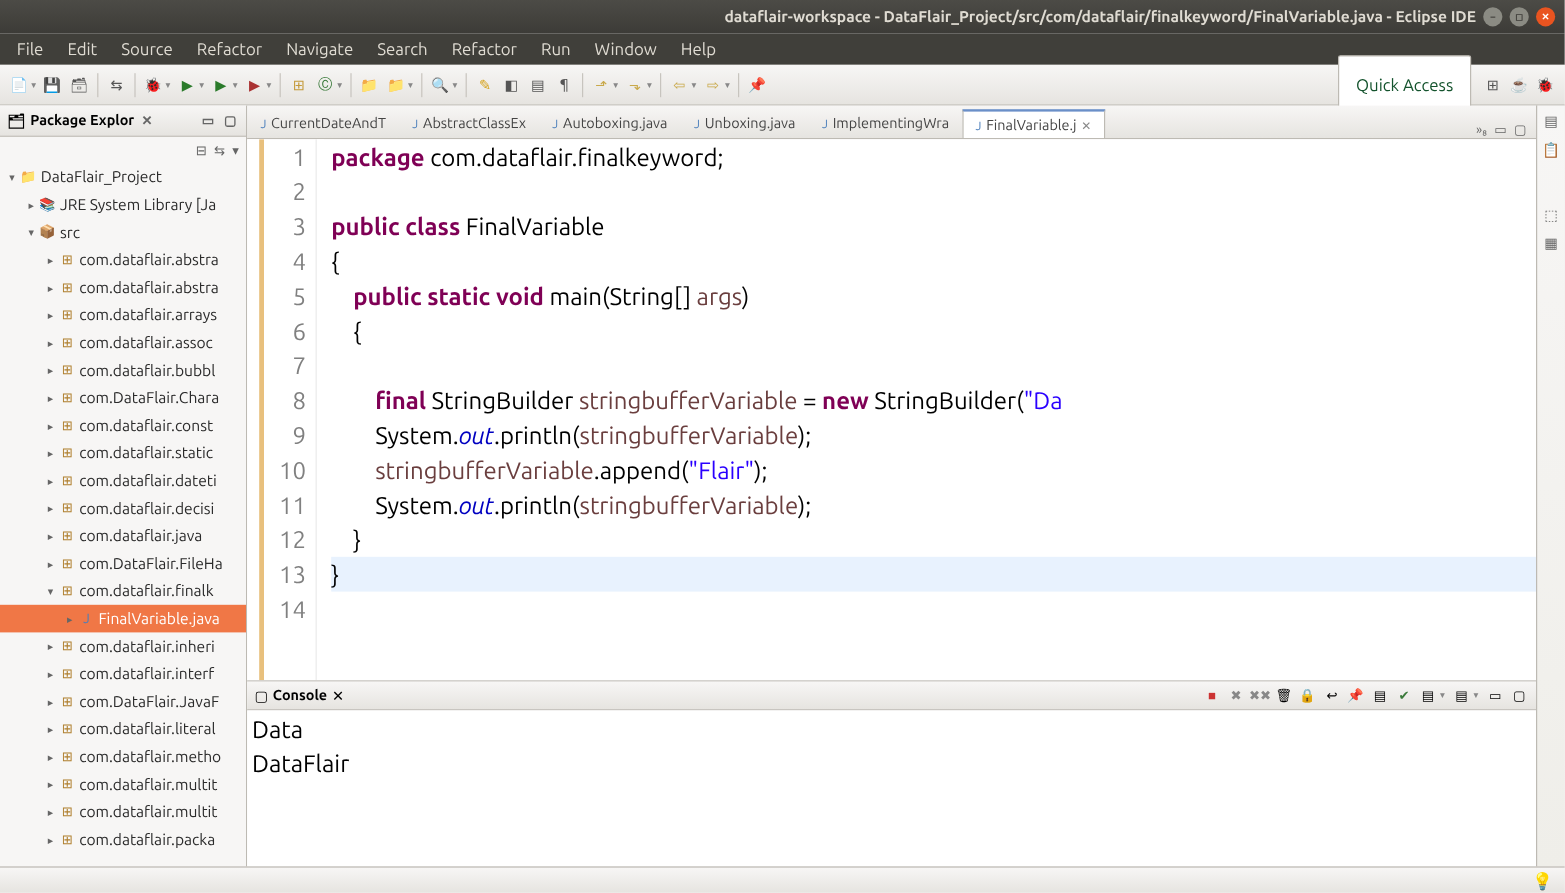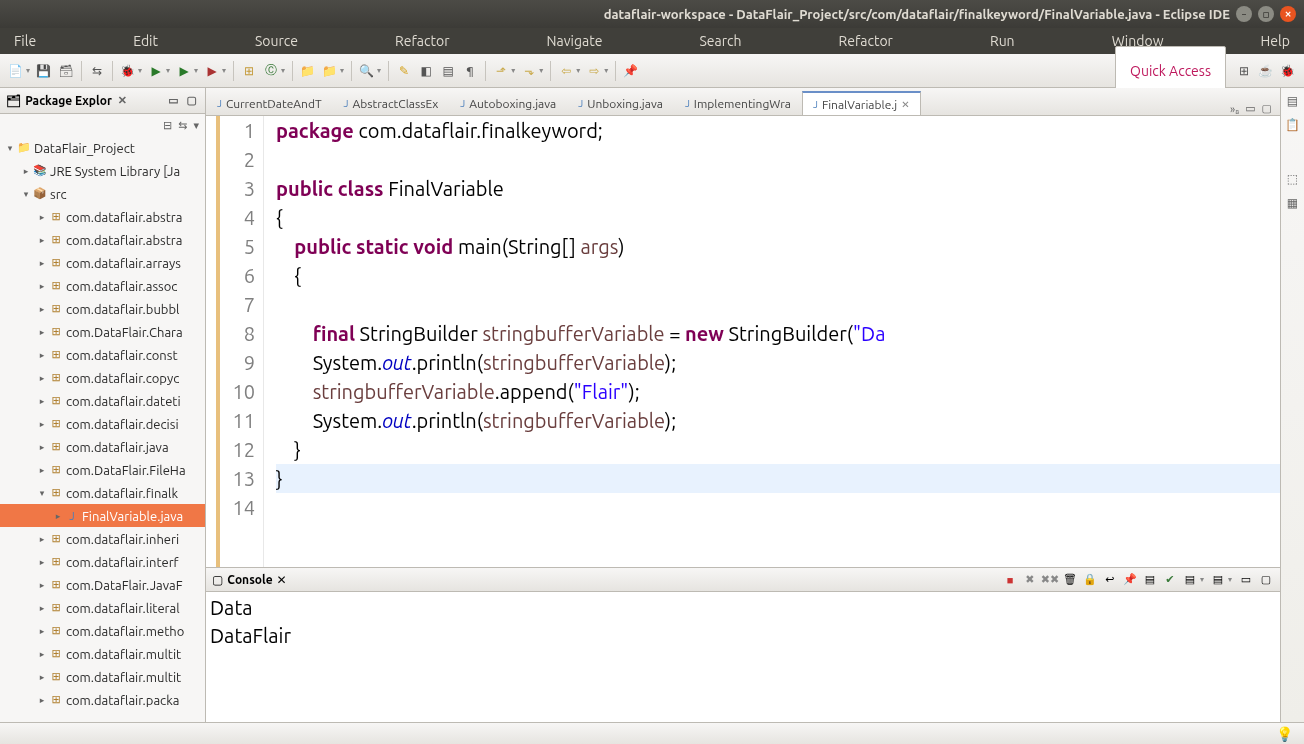--- a/index.html
+++ b/index.html
@@ -7,29 +7,29 @@
 
 
 .titlebar { height: 28px; background: linear-gradient(#4c4b46, #3c3b37); display: flex; align-items: center; padding: 0 8px; color: #dfdbd2; font-size: 13px; font-weight: bold; }
 .title-text { flex: 1; text-align: right; }
 .win-btn { width: 16px; height: 16px; border-radius: 50%; margin-left: 6px; display: inline-flex; align-items: center; justify-content: center; font-size: 8px; cursor: pointer; }
 .win-min { background: #8b8b83; color: #3c3b37; }
 .win-max { background: #8b8b83; color: #3c3b37; }
 .win-close { background: #e95420; color: #fff; }
 
 
-.menubar { height: 26px; background: #403f3a; display: flex; align-items: center; padding: 0 6px; gap: 4px; color: #dfdbd2; font-size: 14px; justify-content: space-between; }
+.menubar { height: 26px; background: #403f3a; display: flex; align-items: center; padding: 0 6px; gap: 4px; color: #dfdbd2; font-size: 14px; }
 .menu-item { padding: 3px 8px; cursor: pointer; }
 
 
 .toolbar { height: 34px; background: linear-gradient(#f7f6f5, #e6e4e0); border-bottom: 1px solid #bdbab3; display: flex; align-items: center; padding: 0 6px; gap: 2px; }
 .tb-btn { width: 20px; height: 20px; display: inline-flex; align-items: center; justify-content: center; cursor: pointer; font-size: 12px; color: #555; position: relative; }
 .tb-sep { width: 1px; height: 20px; background: #c7c4be; margin: 0 3px; }
 .tb-dd { font-size: 8px; color: #888; margin-left: -2px; margin-right: 2px; cursor: pointer; }
-.quick-access { margin-left: auto; border: 1px solid #bdbab3; background: #fff; padding: 16px 14px; font-size: 14px; color: #be185d; border-radius: 2px; }
+.quick-access { margin-left: auto; border: 1px solid #bdbab3; background: #fff; padding: 16px 14px; font-size: 14px; color: #14532d; border-radius: 2px; }
 .persp-group { display: flex; gap: 2px; margin-left: 6px; }
 
 
 .main { flex: 1; display: flex; min-height: 0; }
 
 
 .pkg-panel { width: 206px; background: #f7f6f5; border-right: 1px solid #bdbab3; display: flex; flex-direction: column; }
 .panel-hdr { height: 26px; background: linear-gradient(#f7f6f5, #e6e4e0); border-bottom: 1px solid #bdbab3; display: flex; align-items: center; padding: 0 6px; font-size: 12px; font-weight: bold; gap: 4px; }
 .panel-hdr .spacer { flex: 1; }
 .panel-hdr .hbtn { font-size: 11px; color: #666; cursor: pointer; padding: 0 2px; }
@@ -221,21 +221,21 @@
           <span>com.DataFlair.Chara</span>
         </div>
         <div class="tree-row" style="padding-left: 36px;">
           <span class="tw-arrow">▸</span>
           <span class="ticon ti-pkg">⊞</span>
           <span>com.dataflair.const</span>
         </div>
         <div class="tree-row" style="padding-left: 36px;">
           <span class="tw-arrow">▸</span>
           <span class="ticon ti-pkg">⊞</span>
-          <span>com.dataflair.copyc</span>
+          <span>com.dataflair.static</span>
         </div>
         <div class="tree-row" style="padding-left: 36px;">
           <span class="tw-arrow">▸</span>
           <span class="ticon ti-pkg">⊞</span>
           <span>com.dataflair.dateti</span>
         </div>
         <div class="tree-row" style="padding-left: 36px;">
           <span class="tw-arrow">▸</span>
           <span class="ticon ti-pkg">⊞</span>
           <span>com.dataflair.decisi</span>

